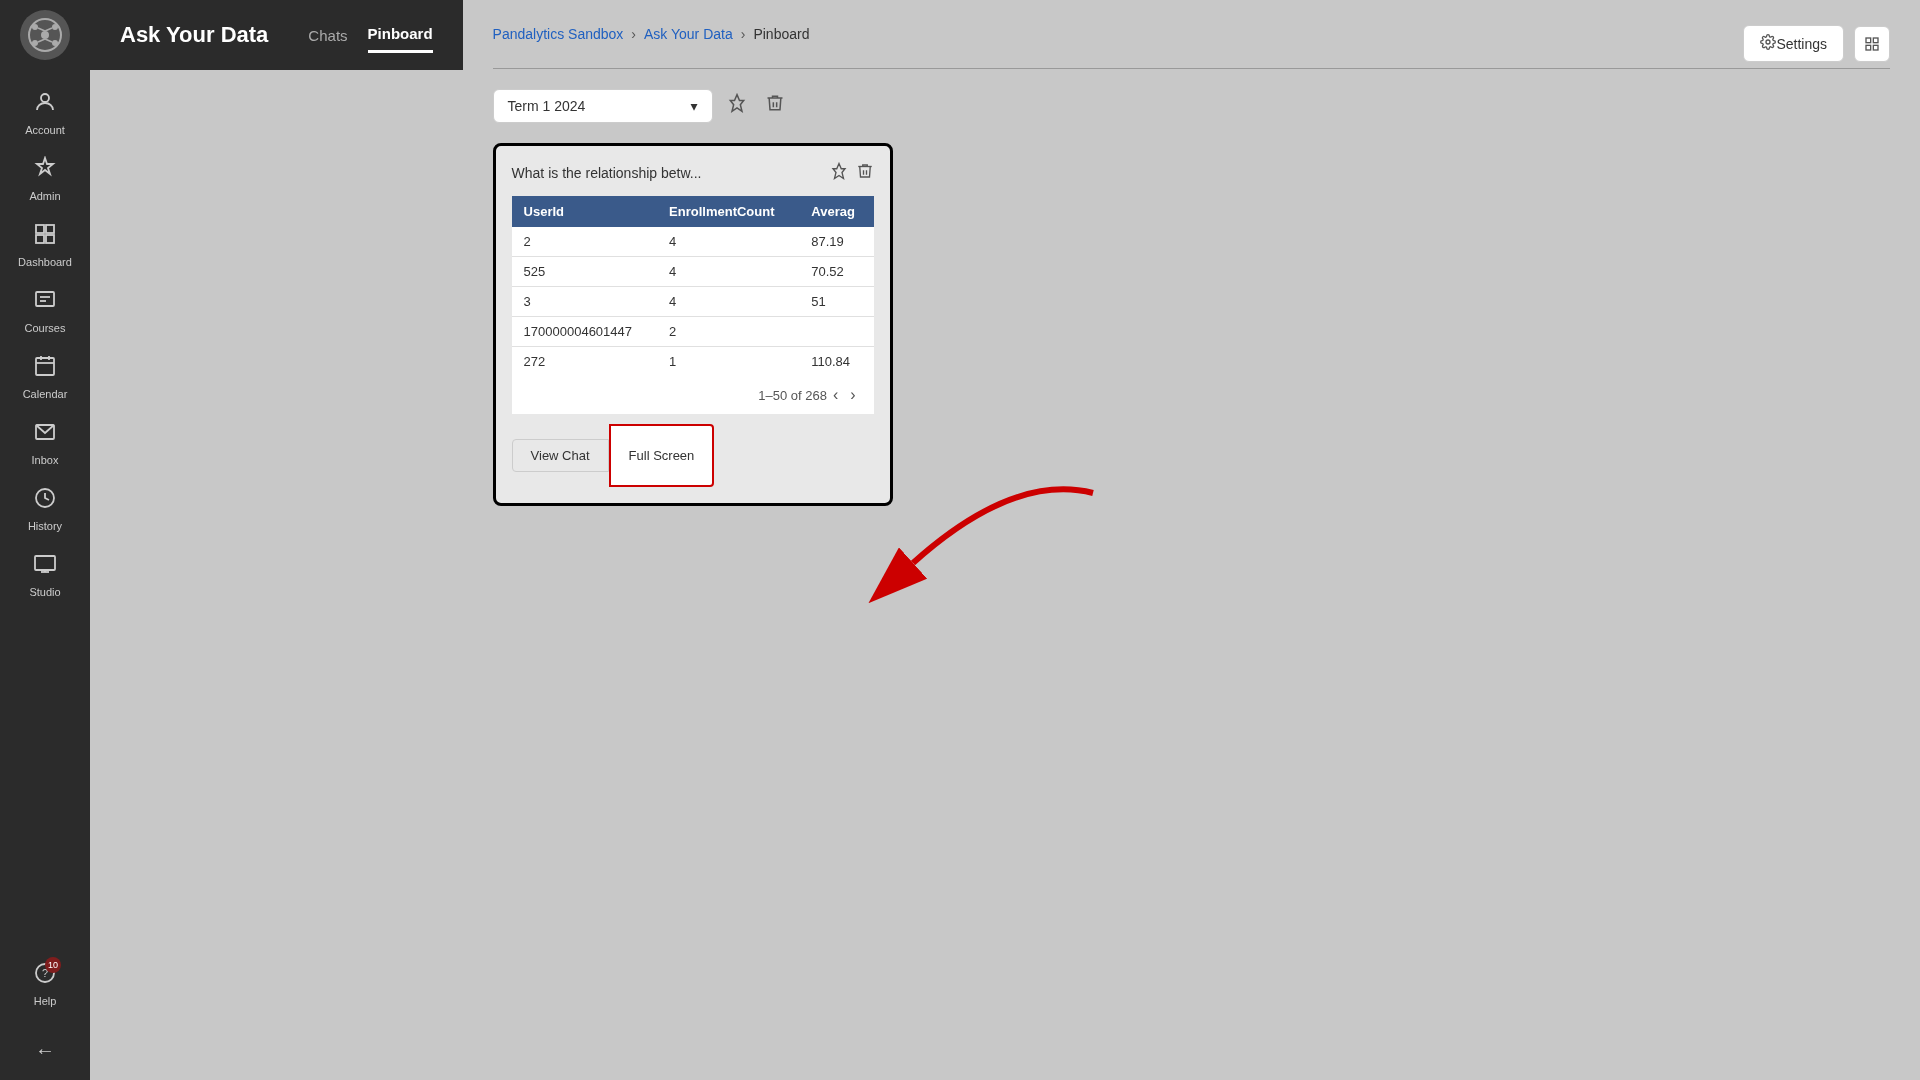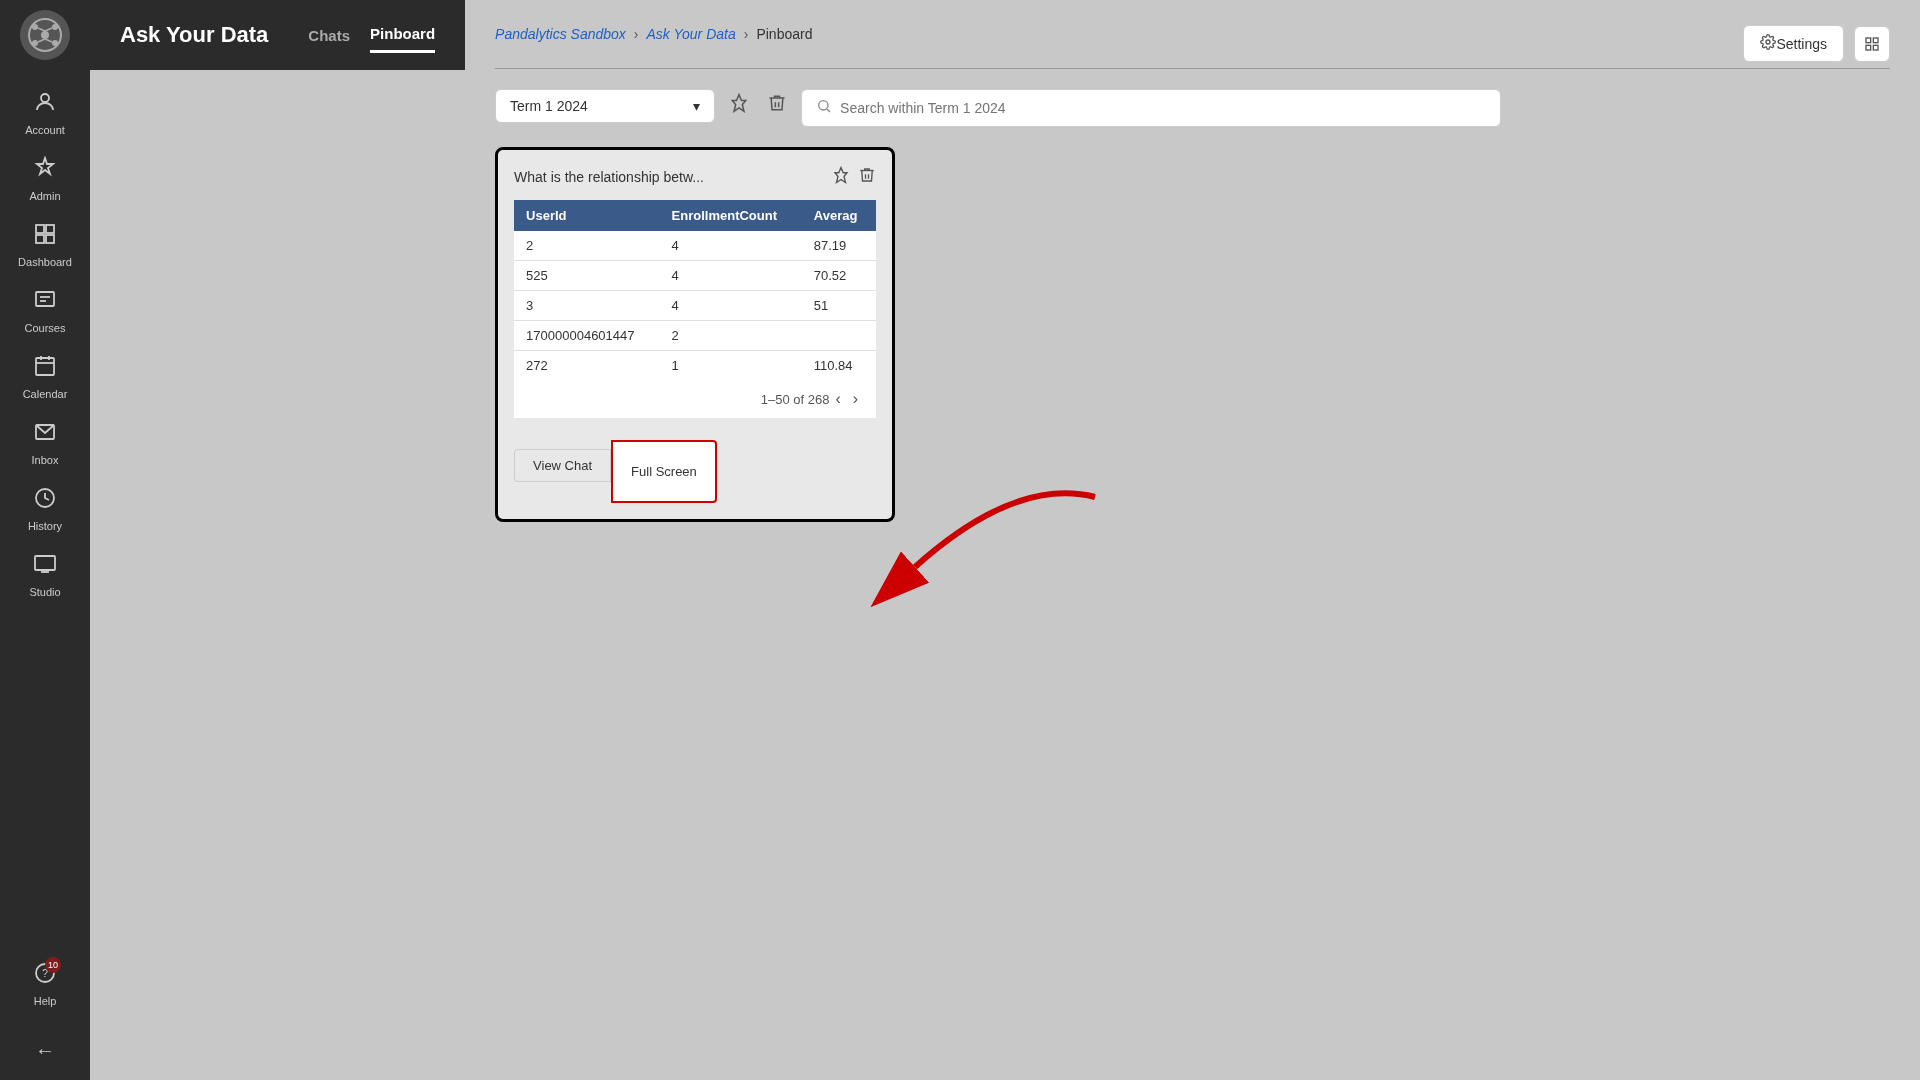--- a/index.html
+++ b/index.html
@@ -83,21 +83,21 @@
       padding: 25px 30px;
       overflow-y: auto;
     }
 
     
     .breadcrumb {
       display: flex; align-items: center; gap: 8px;
       margin-bottom: 20px;
       font-size: 14px;
     }
-    .breadcrumb-link { color: #2060c0; cursor: pointer; font-style: italic; }
+    .breadcrumb-link { color: #2060c0; cursor: pointer; }
     .breadcrumb-sep { color: #555; }
     .breadcrumb-current { color: #333; }
 
     .breadcrumb-row {
       display: flex; align-items: center; justify-content: space-between;
       margin-bottom: 6px;
     }
     .breadcrumb-divider {
       border: none; border-top: 1px solid #999;
       margin-bottom: 20px;
@@ -202,21 +202,20 @@
     .view-chat-btn {
       background: #e8e8e8; border: 1px solid #ccc;
       border-radius: 4px 0 0 4px; padding: 8px 18px;
       cursor: pointer; font-size: 13px; color: #333;
     }
     .full-screen-btn {
       background: white; border: 2px solid #cc0000;
       border-radius: 0 4px 4px 0; padding: 22px 18px;
       cursor: pointer; font-size: 13px; color: #333;
       font-weight: 500;
-      margin-top: 12px;
     }
 
     
     .arrow-svg {
       position: absolute;
       top: 310px;
       left: 420px;
       pointer-events: none;
     }
   </style>
@@ -340,21 +339,21 @@
       <span class="icon" style="font-size:20px; color:#ccc;">←</span>
     </div>
   </div>
 </div>
 
 <div class="main">
 
   <div class="header">
     <span class="header-title">Ask Your Data</span>
     <div style="display:flex; gap:20px; align-items:center; height:100%;">
-      <span class="header-tab" style="padding-top:8px;font-weight:bold;">Chats</span>
+      <span class="header-tab" style="padding-top:8px;">Chats</span>
       <span class="header-tab active" style="padding-top:8px;">Pinboard</span>
     </div>
   </div>
 
   <div class="content">
 
     
     <div class="breadcrumb-row">
       <div class="breadcrumb">
         <span class="breadcrumb-link">Pandalytics Sandbox</span>
@@ -398,29 +397,20 @@
         </svg>
       </button>
       <button class="toolbar-icon-btn" title="Delete">
         <svg width="20" height="20" viewBox="0 0 24 24" fill="none" stroke="#555" stroke-width="1.8">
           <polyline points="3,6 5,6 21,6"></polyline>
           <path d="M19 6l-1 14H6L5 6"></path>
           <path d="M10 11v6M14 11v6"></path>
           <path d="M9 6V4h6v2"></path>
         </svg>
       </button>
-      <div class="search-box">
-        <span class="search-box-icon">
-          <svg width="16" height="16" viewBox="0 0 24 24" fill="none" stroke="#888" stroke-width="2">
-            <circle cx="11" cy="11" r="7"></circle>
-              <line x1="16.5" y1="16.5" x2="21" y2="21"></line>
-          </svg>
-        </span>
-        <input type="text" placeholder="Search within Term 1 2024" style="">
-      </div>
     </div>
 
     
     <div style="position: relative; display: inline-block;">
       <div class="card">
         <div class="card-header">
           <span class="card-title">What is the relationship betw...</span>
           <div class="card-actions">
             <button class="card-action-btn">
               <svg width="18" height="18" viewBox="0 0 24 24" fill="none" stroke="#555" stroke-width="1.8">

